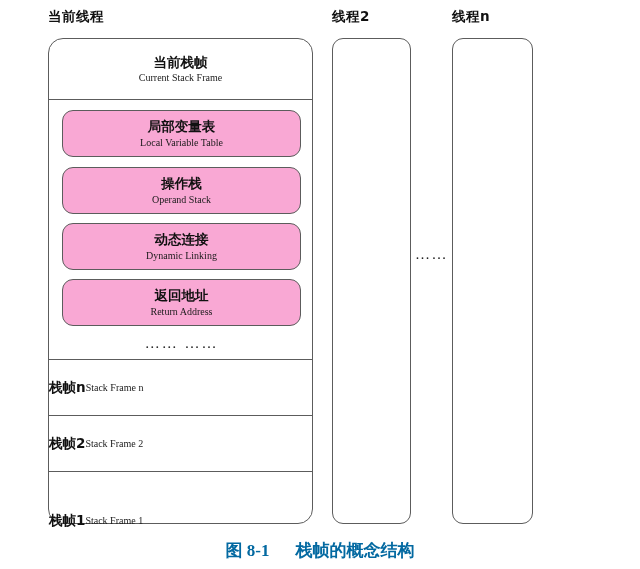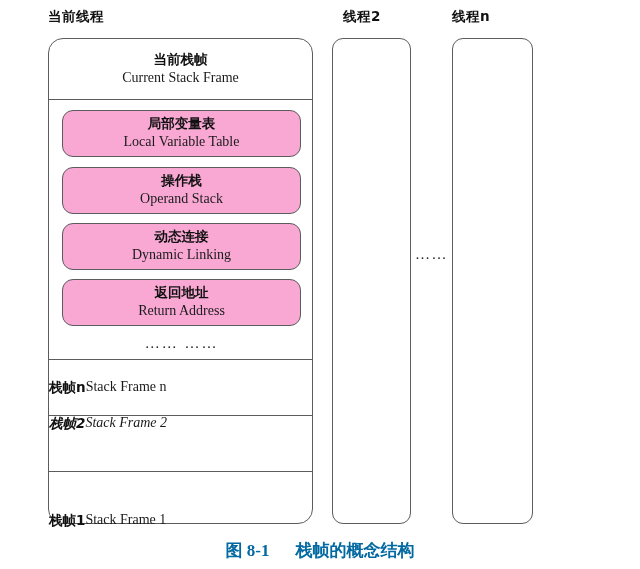--- a/index.html
+++ b/index.html
@@ -25,21 +25,21 @@
   .col-title {
     position: absolute;
     font-family: "DejaVu Sans", "Liberation Sans", sans-serif;
     font-weight: bold;
     font-size: 13.5px;
     letter-spacing: 0.5px;
     color: #111;
     white-space: nowrap;
   }
   .col-title.current  { left: 48px;  width: 265px; top: 8px; }
-  .col-title.thread2  { left: 343px; width: 79px;  top: 8px; }
+  .col-title.thread2  { left: 332px; width: 79px;  top: 8px; }
   .col-title.threadn  { left: 452px; width: 81px;  top: 8px; }
 
   
   .stack {
     position: absolute;
     border: 1.3px solid #5c5c5c;
     border-radius: 11px;
     background: #fff;
     box-sizing: border-box;
   }
@@ -96,40 +96,40 @@
 
   .frame-row {
     position: absolute;
     left: 0;
     right: 0;
     display: flex;
     align-items: center;
     justify-content: flex-start;
   }
   .frame-row.fn { top: 320px; height: 56px; }
-  .frame-row.f2 { top: 356px; height: 56px; font-style: italic; }
+  .frame-row.f2 { top: 376px; height: 56px; }
   .frame-row.f1 { top: 454px; height: 54px; }
 
   .hline { position: absolute; left: 0; right: 0; border-top: 1.3px solid #5c5c5c; }
   .hline.h0 { top: 60px;  }
   .hline.h1 { top: 320px; }
   .hline.h2 { top: 376px; }
   .hline.h3 { top: 432px; }
 
   .cn {
     font-family: "DejaVu Sans", "Liberation Sans", sans-serif;
     font-weight: bold;
     font-size: 13.5px;
     line-height: 1.25;
     color: #111;
     white-space: nowrap;
   }
   .en {
     font-family: "Liberation Serif", "DejaVu Serif", serif;
-    font-size: 14px;
+    font-size: 10px;
     line-height: 1.3;
     color: #1a1a1a;
     white-space: nowrap;
     margin-top: 1px;
   }
 
   
   .mid-dots {
     position: absolute;
     left: 411px;

